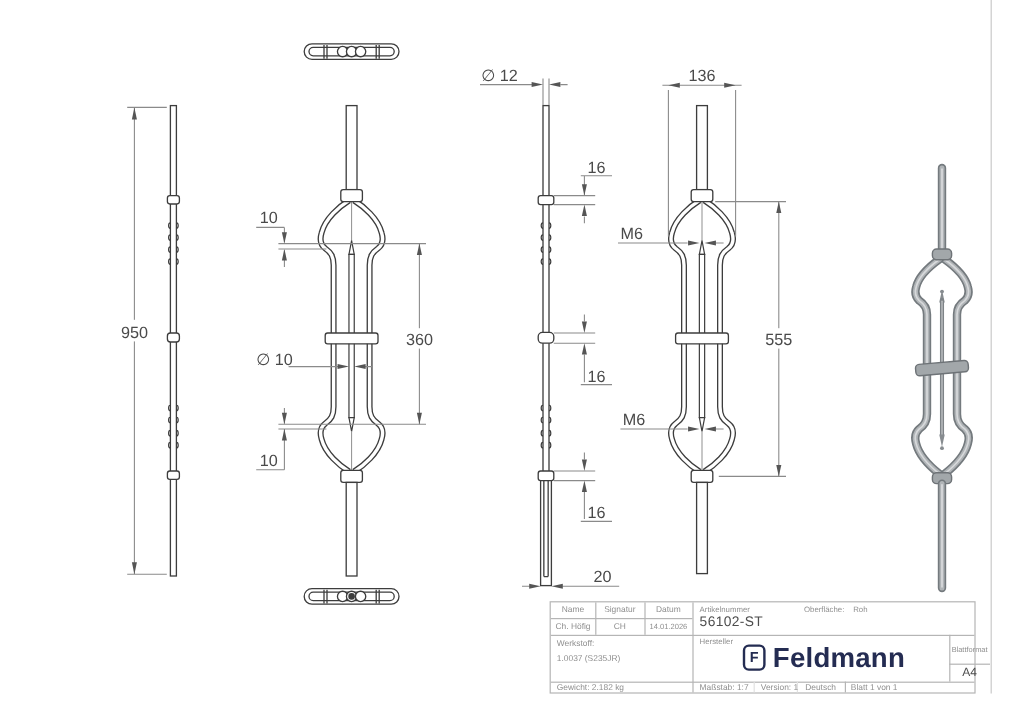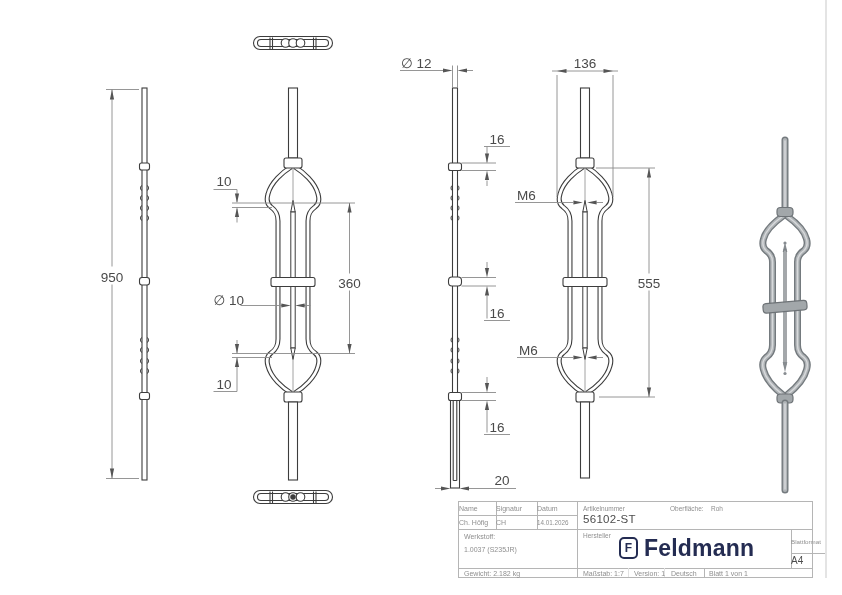--- a/index.html
+++ b/index.html
@@ -5,21 +5,21 @@
   html,body{margin:0;padding:0;}
   body{width:842px;height:595px;background:#fff;position:relative;overflow:hidden;
        font-family:"Liberation Sans","DejaVu Sans",sans-serif;}
   svg{position:absolute;left:0;top:0;}
   svg text{font-family:"Liberation Sans","DejaVu Sans",sans-serif;fill:#4a4a4a;font-size:13.5px;}
   .tb{position:absolute;left:458px;top:501px;width:355px;height:77px;border:1px solid #b5b5b5;
       box-sizing:border-box;font-size:7px;color:#8f8f8f;padding-left:32px;}
   .tb .ln{position:absolute;background:#b5b5b5;}
   .tb .ln.faint{background:#e2e2e2;}
   .tb span{position:absolute;white-space:nowrap;}
-  .tb .ctr{text-align:left;}
+  .tb .ctr{text-align:center;}
   .artnr{font-size:11.5px;color:#4d4d4d;letter-spacing:.3px;}
   .a4{font-size:10px;color:#4d4d4d;}
   .logo{position:absolute;left:160px;top:31px;width:140px;height:30px;display:flex;align-items:center;gap:6px;}
   .logo-mark{display:flex;align-items:center;justify-content:center;width:15px;height:18px;
              border:2.2px solid #242c52;border-radius:5px;color:#242c52;font-weight:700;font-size:12px;}
   .logo-word{color:#242c52;font-size:23px;font-weight:600;letter-spacing:.2px;}
 </style>
 </head>
 <body>
 

